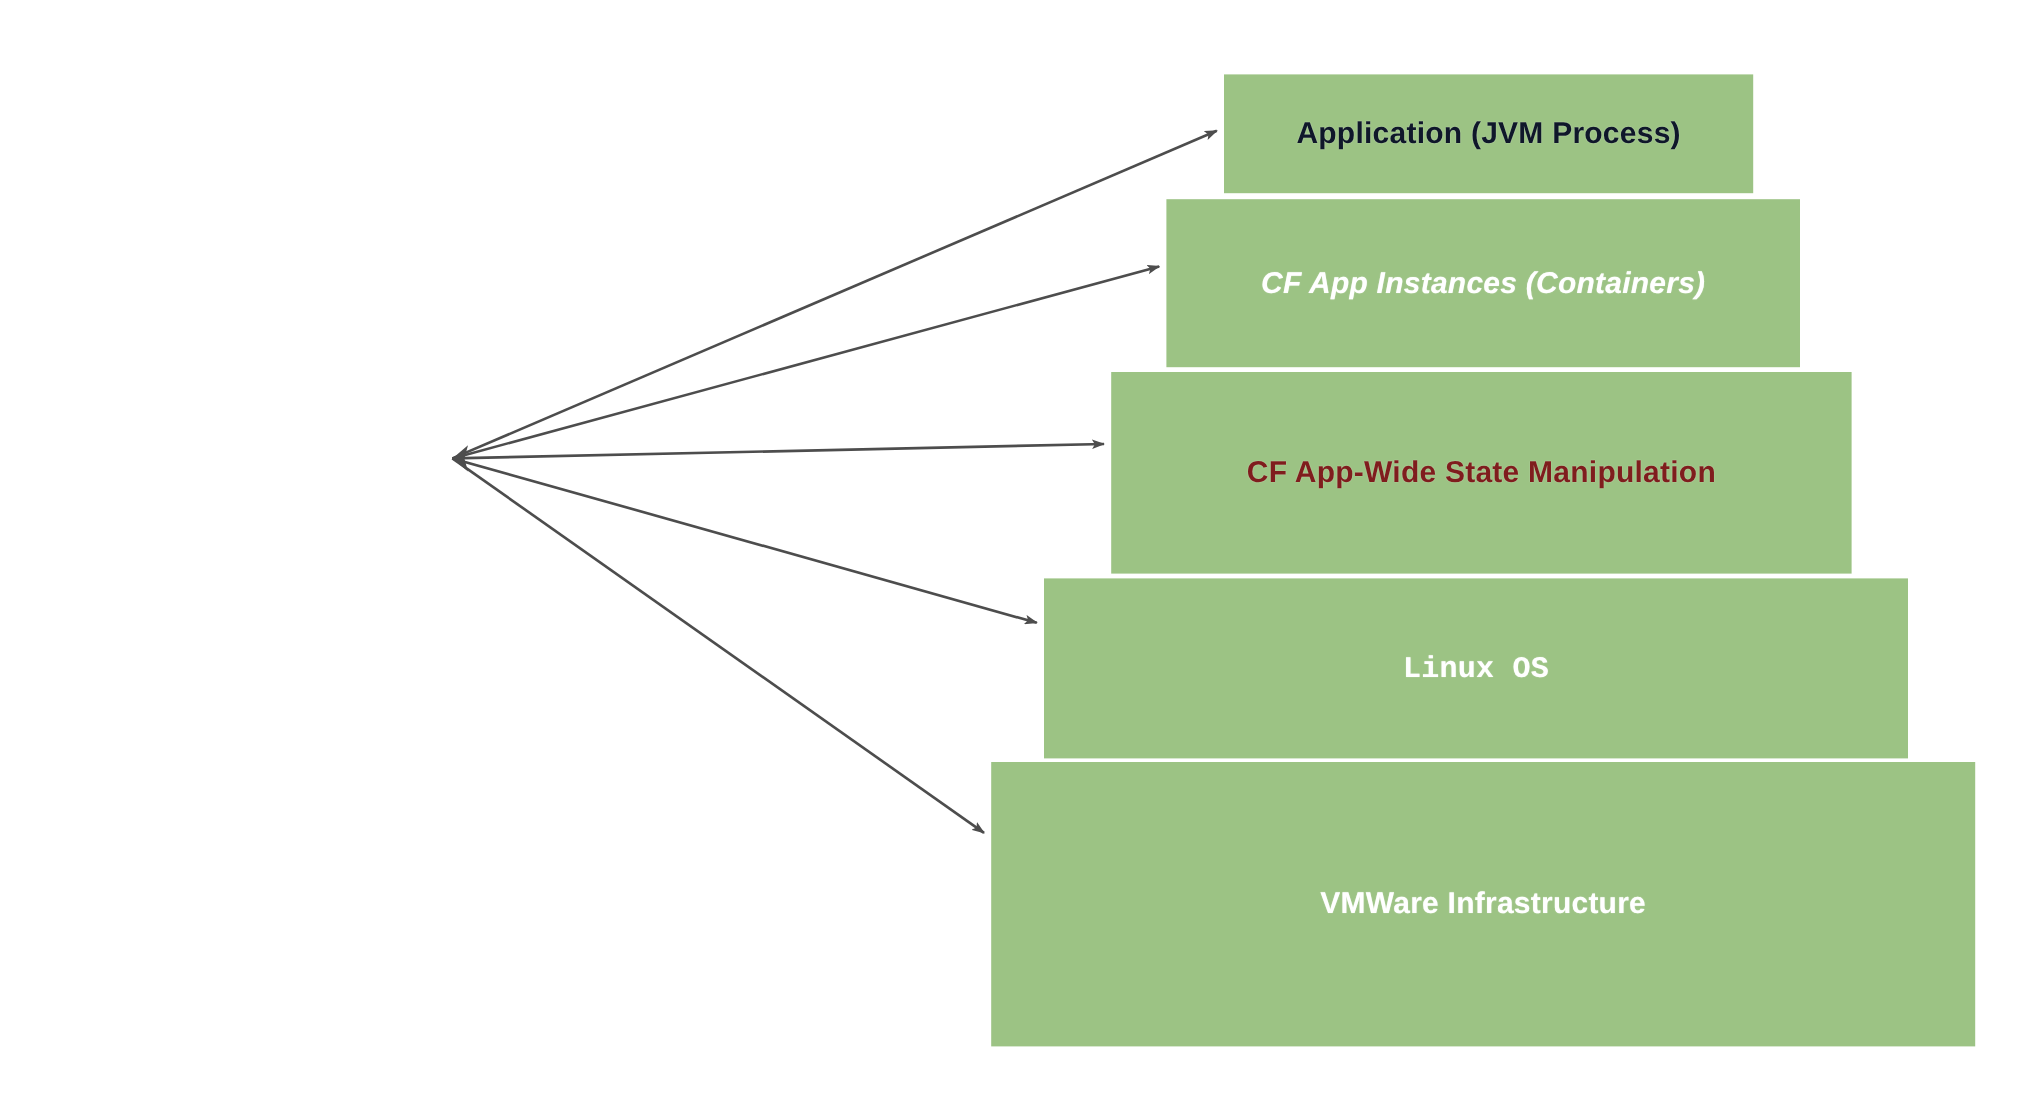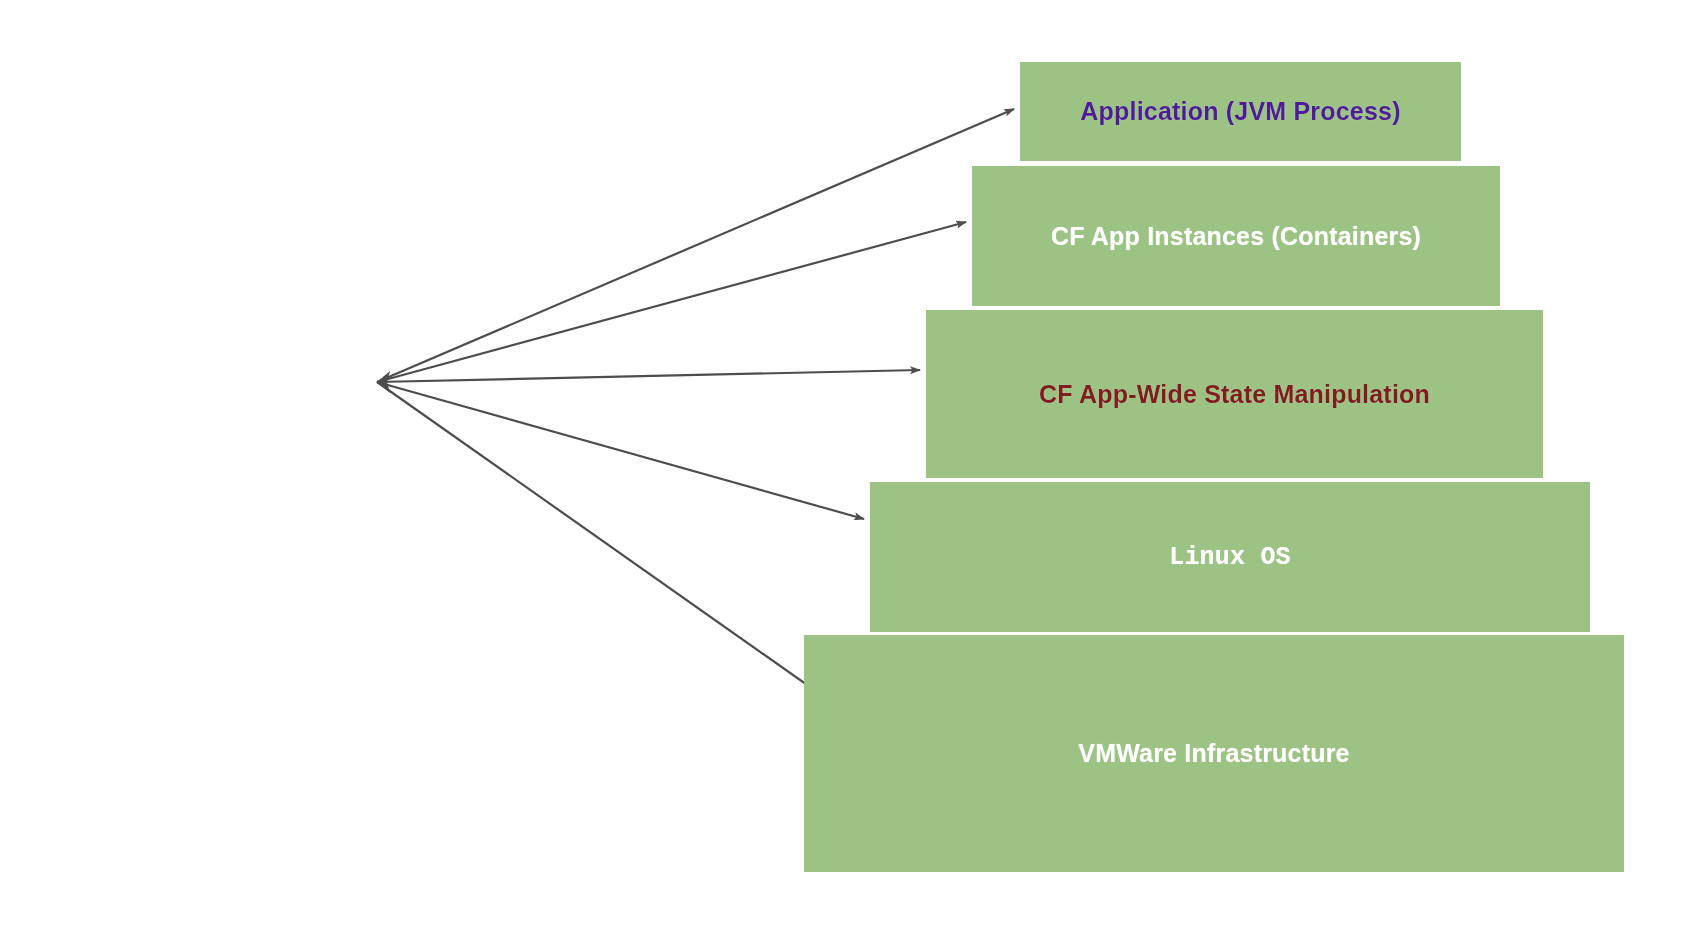--- a/index.html
+++ b/index.html
@@ -92,29 +92,29 @@
         <line x1="377" y1="382" x2="820" y2="694" stroke="#4d4d4d" stroke-width="2.2" marker-end="url(#arrowhead)"></line>
       </g>
     <g id="hub-group">
         <path d="M377,382 L390,371 L387,382 L390,393 Z" fill="#4d4d4d"></path>
       </g>
   </svg>
 
 
   <div id="layers-host">
       <div class="layer-box lb-0" style="left: 1020px; top: 62px; width: 441px; height: 99px; background: rgb(156, 195, 132);">
-        <div class="layer-label" style="color: #4c1d95; text-align: center;">Application (JVM Process)</div>
+        <div class="layer-label" style="color: #0f172a; text-align: center;">Application (JVM Process)</div>
       </div>
       <div class="layer-box lb-1" style="left: 972px; top: 166px; width: 528px; height: 140px; background: rgb(156, 195, 132);">
-        <div class="layer-label" style="color: rgb(255, 255, 255);">CF App Instances (Containers)</div>
+        <div class="layer-label" style="color: rgb(255, 255, 255); font-style: italic;">CF App Instances (Containers)</div>
       </div>
       <div class="layer-box lb-2" style="left: 926px; top: 310px; width: 617px; height: 168px; background: rgb(156, 195, 132);">
         <div class="layer-label" style="color: #7f1d1d;">CF App-Wide State Manipulation</div>
       </div>
       <div class="layer-box lb-3" style="left: 870px; top: 482px; width: 720px; height: 150px; background: rgb(156, 195, 132);">
         <div class="layer-label" style="color: rgb(255, 255, 255);">Linux OS</div>
       </div>
-      <div class="layer-box lb-4" style="left: 804px; top: 635px; width: 820px; height: 237px; background: rgb(156, 195, 132);">
+      <div class="layer-box lb-4" style="left: 826px; top: 635px; width: 820px; height: 237px; background: rgb(156, 195, 132);">
         <div class="layer-label" style="color: rgb(255, 255, 255);">VMWare Infrastructure</div>
       </div>
     </div>
 
 </div>
 
 </body></html>

